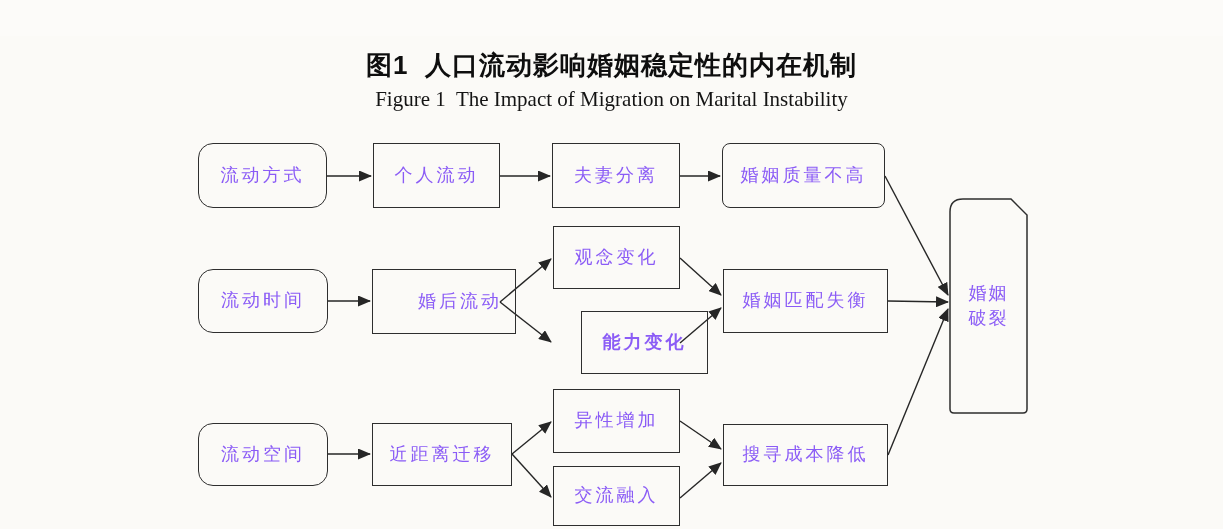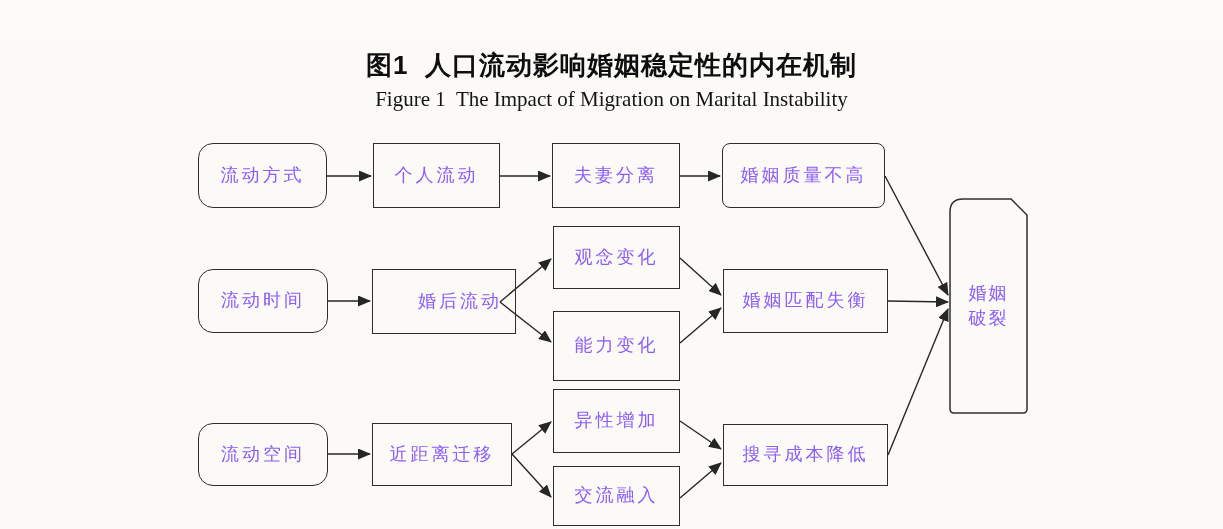--- a/index.html
+++ b/index.html
@@ -100,21 +100,21 @@
     </svg>
 
   <div id="node-layer">
       <div class="node rounded" style="left: 198px; top: 107px; width: 129px; height: 65px;">流动方式</div>
       <div class="node" style="left: 373px; top: 107px; width: 127px; height: 65px;">个人流动</div>
       <div class="node" style="left: 552px; top: 107px; width: 128px; height: 65px;">夫妻分离</div>
       <div class="node" style="left: 722px; top: 107px; width: 163px; height: 65px; border-radius: 8px;">婚姻质量不高</div>
       <div class="node rounded" style="left: 198px; top: 233px; width: 130px; height: 64px;">流动时间</div>
       <div class="node" style="left: 372px; top: 233px; width: 144px; height: 65px; padding-left: 32px;">婚后流动</div>
       <div class="node" style="left: 553px; top: 190px; width: 127px; height: 63px;">观念变化</div>
-      <div class="node" style="left: 553px; top: 275px; width: 127px; height: 70px;">能力变化</div>
+      <div class="node" style="left: 581px; top: 275px; width: 127px; height: 63px; font-weight: bold;">能力变化</div>
       <div class="node" style="left: 723px; top: 233px; width: 165px; height: 64px;">婚姻匹配失衡</div>
       <div class="node rounded" style="left: 198px; top: 387px; width: 130px; height: 63px;">流动空间</div>
       <div class="node" style="left: 372px; top: 387px; width: 140px; height: 63px;">近距离迁移</div>
       <div class="node" style="left: 553px; top: 353px; width: 127px; height: 64px;">异性增加</div>
       <div class="node" style="left: 553px; top: 430px; width: 127px; height: 60px;">交流融入</div>
       <div class="node" style="left: 723px; top: 388px; width: 165px; height: 62px;">搜寻成本降低</div>
       <div class="node door" style="left: 950px; top: 163px; width: 77px; height: 214px;">婚姻
 破裂</div>
     </div>
 </div>

